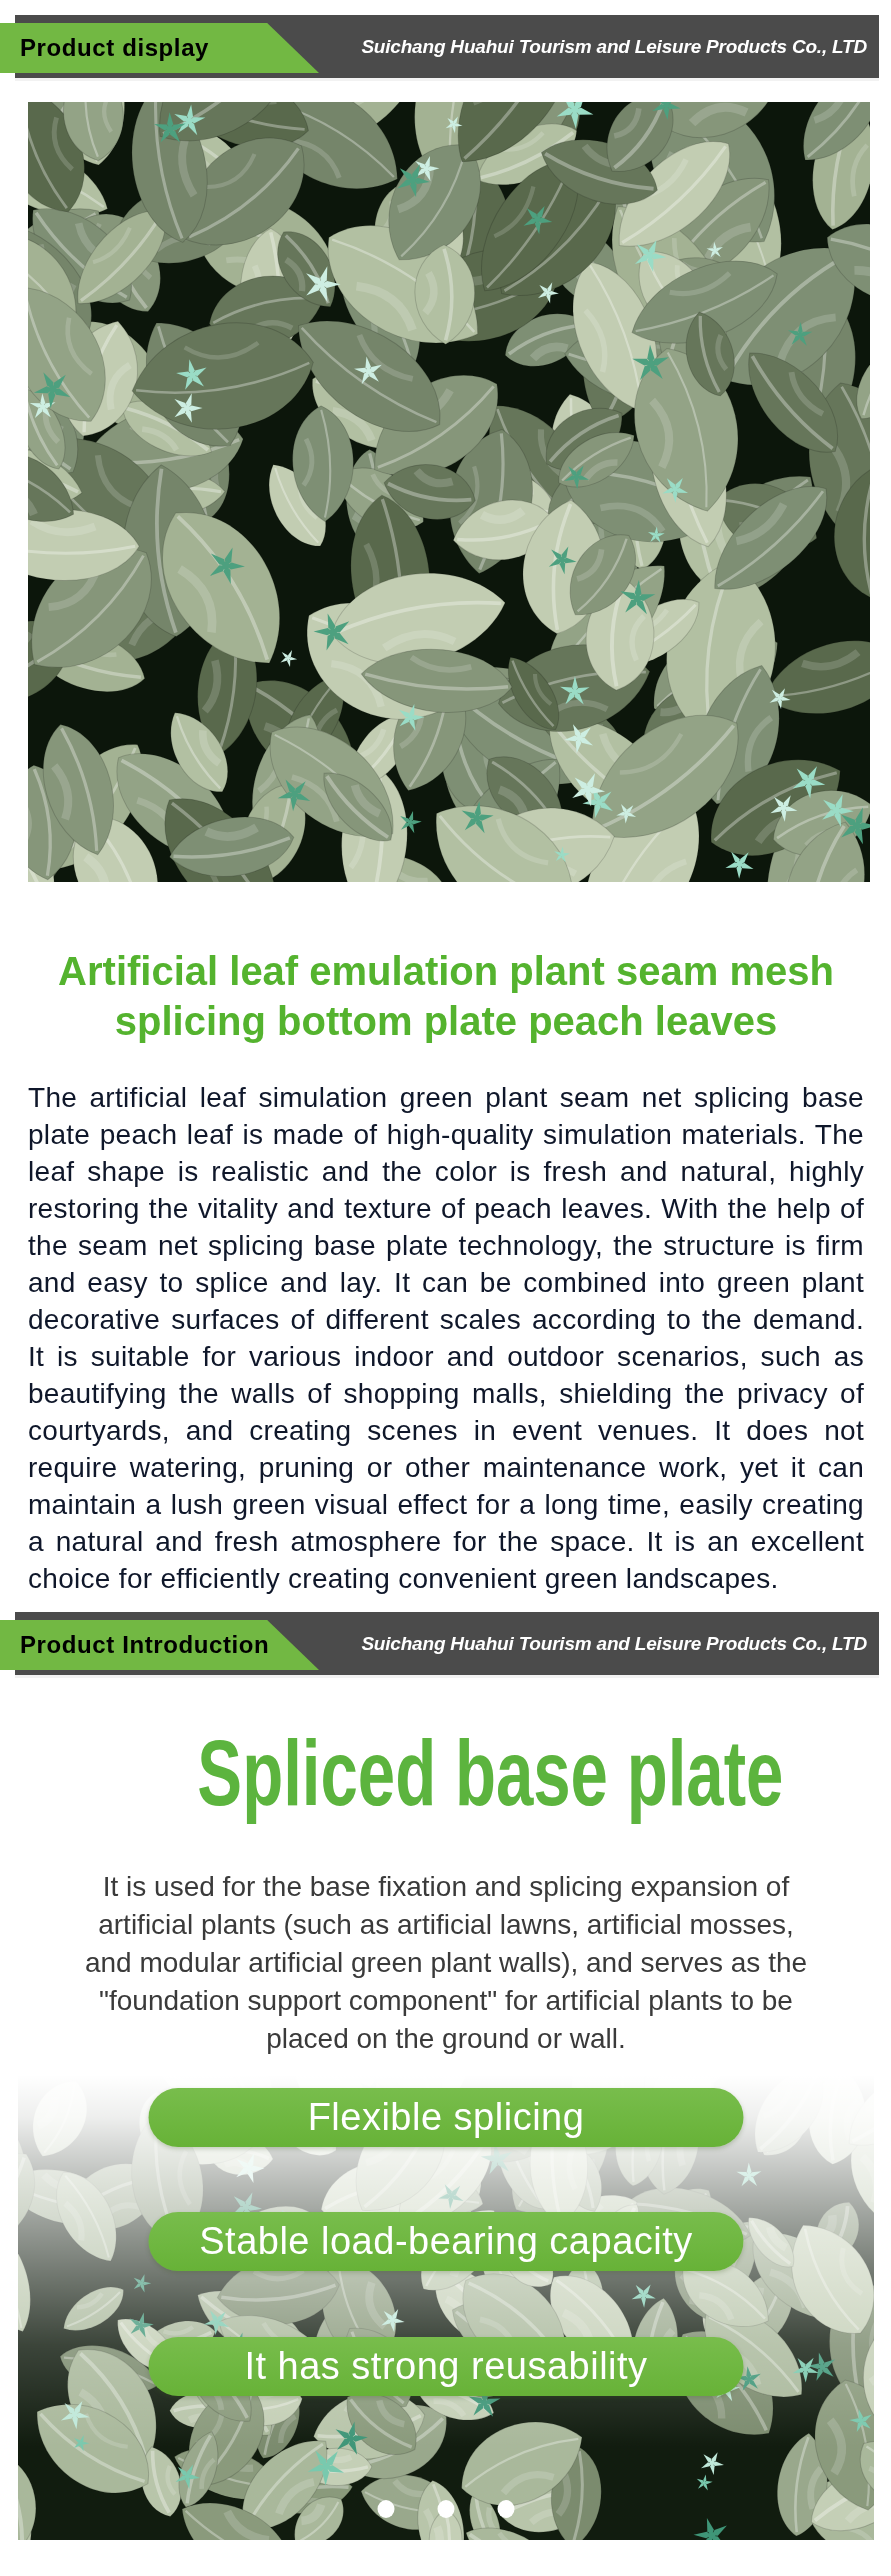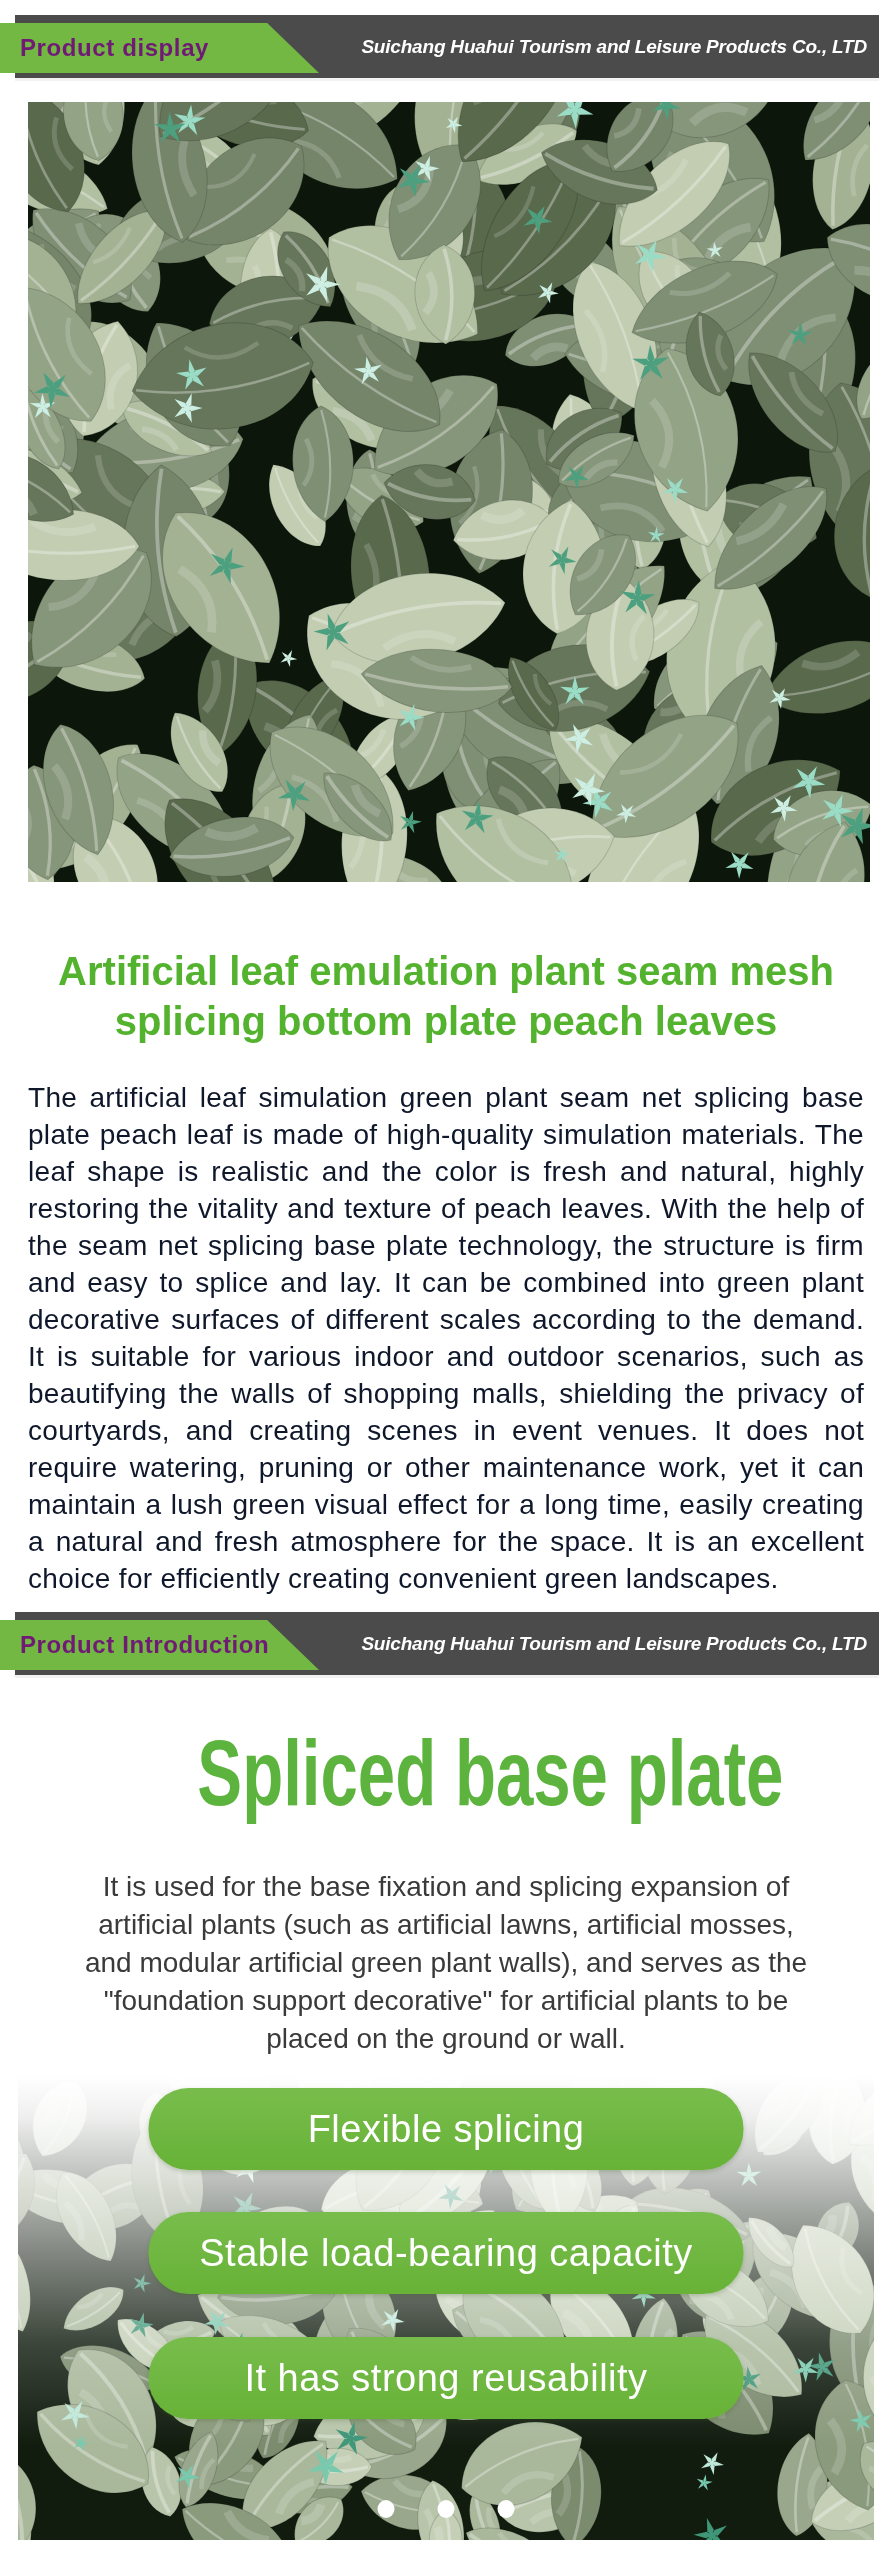--- a/index.html
+++ b/index.html
@@ -22,21 +22,21 @@
     left:-15px;
     top:8px;
     width:319px;
     height:50px;
     background:#72b843;
     clip-path:polygon(0 0,83.75% 0,100% 100%,0 100%);
     display:flex;
     align-items:center;
     box-sizing:border-box;
     padding-left:20px;
-    color:#701a75;
+    color:#000000;
     font-size:24px;
     font-weight:bold;
     letter-spacing:0.6px;
   }
   .company{
     position:absolute;
     right:12px;
     top:0;
     height:63px;
     display:flex;
@@ -109,21 +109,21 @@
       rgba(255,255,255,0.93) 9%,
       rgba(255,255,255,0.60) 30%,
       rgba(255,255,255,0.18) 58%,
       rgba(255,255,255,0) 80%);
   }
   .pill{
     position:absolute;
     left:50%;
     transform:translateX(-50%);
     width:595px;
-    height:82px;
+    height:59px;
     border-radius:40px;
     background:linear-gradient(180deg,#78bd4c,#67b237);
     display:flex;
     align-items:center;
     justify-content:center;
     color:#ffffff;
     font-size:38px;
     letter-spacing:0.5px;
     box-shadow:0 2px 4px rgba(60,90,30,0.25);
   }
@@ -1390,21 +1390,21 @@
   <div class="company">Suichang Huahui Tourism and Leisure Products Co., LTD</div>
 </div>
 
 <div class="big-heading">
   <span>Spliced base plate</span>
 </div>
 
 <p class="intro-text">It is used for the base fixation and splicing expansion of
 artificial plants (such as artificial lawns, artificial mosses,
 and modular artificial green plant walls), and serves as the
-"foundation support decorative" for artificial plants to be
+"foundation support component" for artificial plants to be
 placed on the ground or wall.</p>
 
 <div class="hero">
   <svg id="svg-hero" preserveAspectRatio="none" viewBox="0 0 859 467">
       <rect width="859" height="467" fill="#111c0f"></rect>
       <g transform="translate(-25.7 79.5) rotate(332)">
         <path d="M0 -53.5 C 39.3 -35.3,39.3 28.9,0 53.5 C -39.3 28.9,-39.3 -35.3,0 -53.5 Z" fill="#7b8b6e" stroke="rgba(0,0,0,0.16)" stroke-width="1"></path>
         <path d="M0 -49.5 Q 13.8 0 0 49.5" stroke="rgba(255,255,255,0.32)" stroke-width="3.8" fill="none"></path>
         <path d="M -15.7 -23.5 Q -3.9 0 -19.7 19.3" stroke="rgba(255,255,255,0.16)" stroke-width="7.7" fill="none"></path>
       </g>

